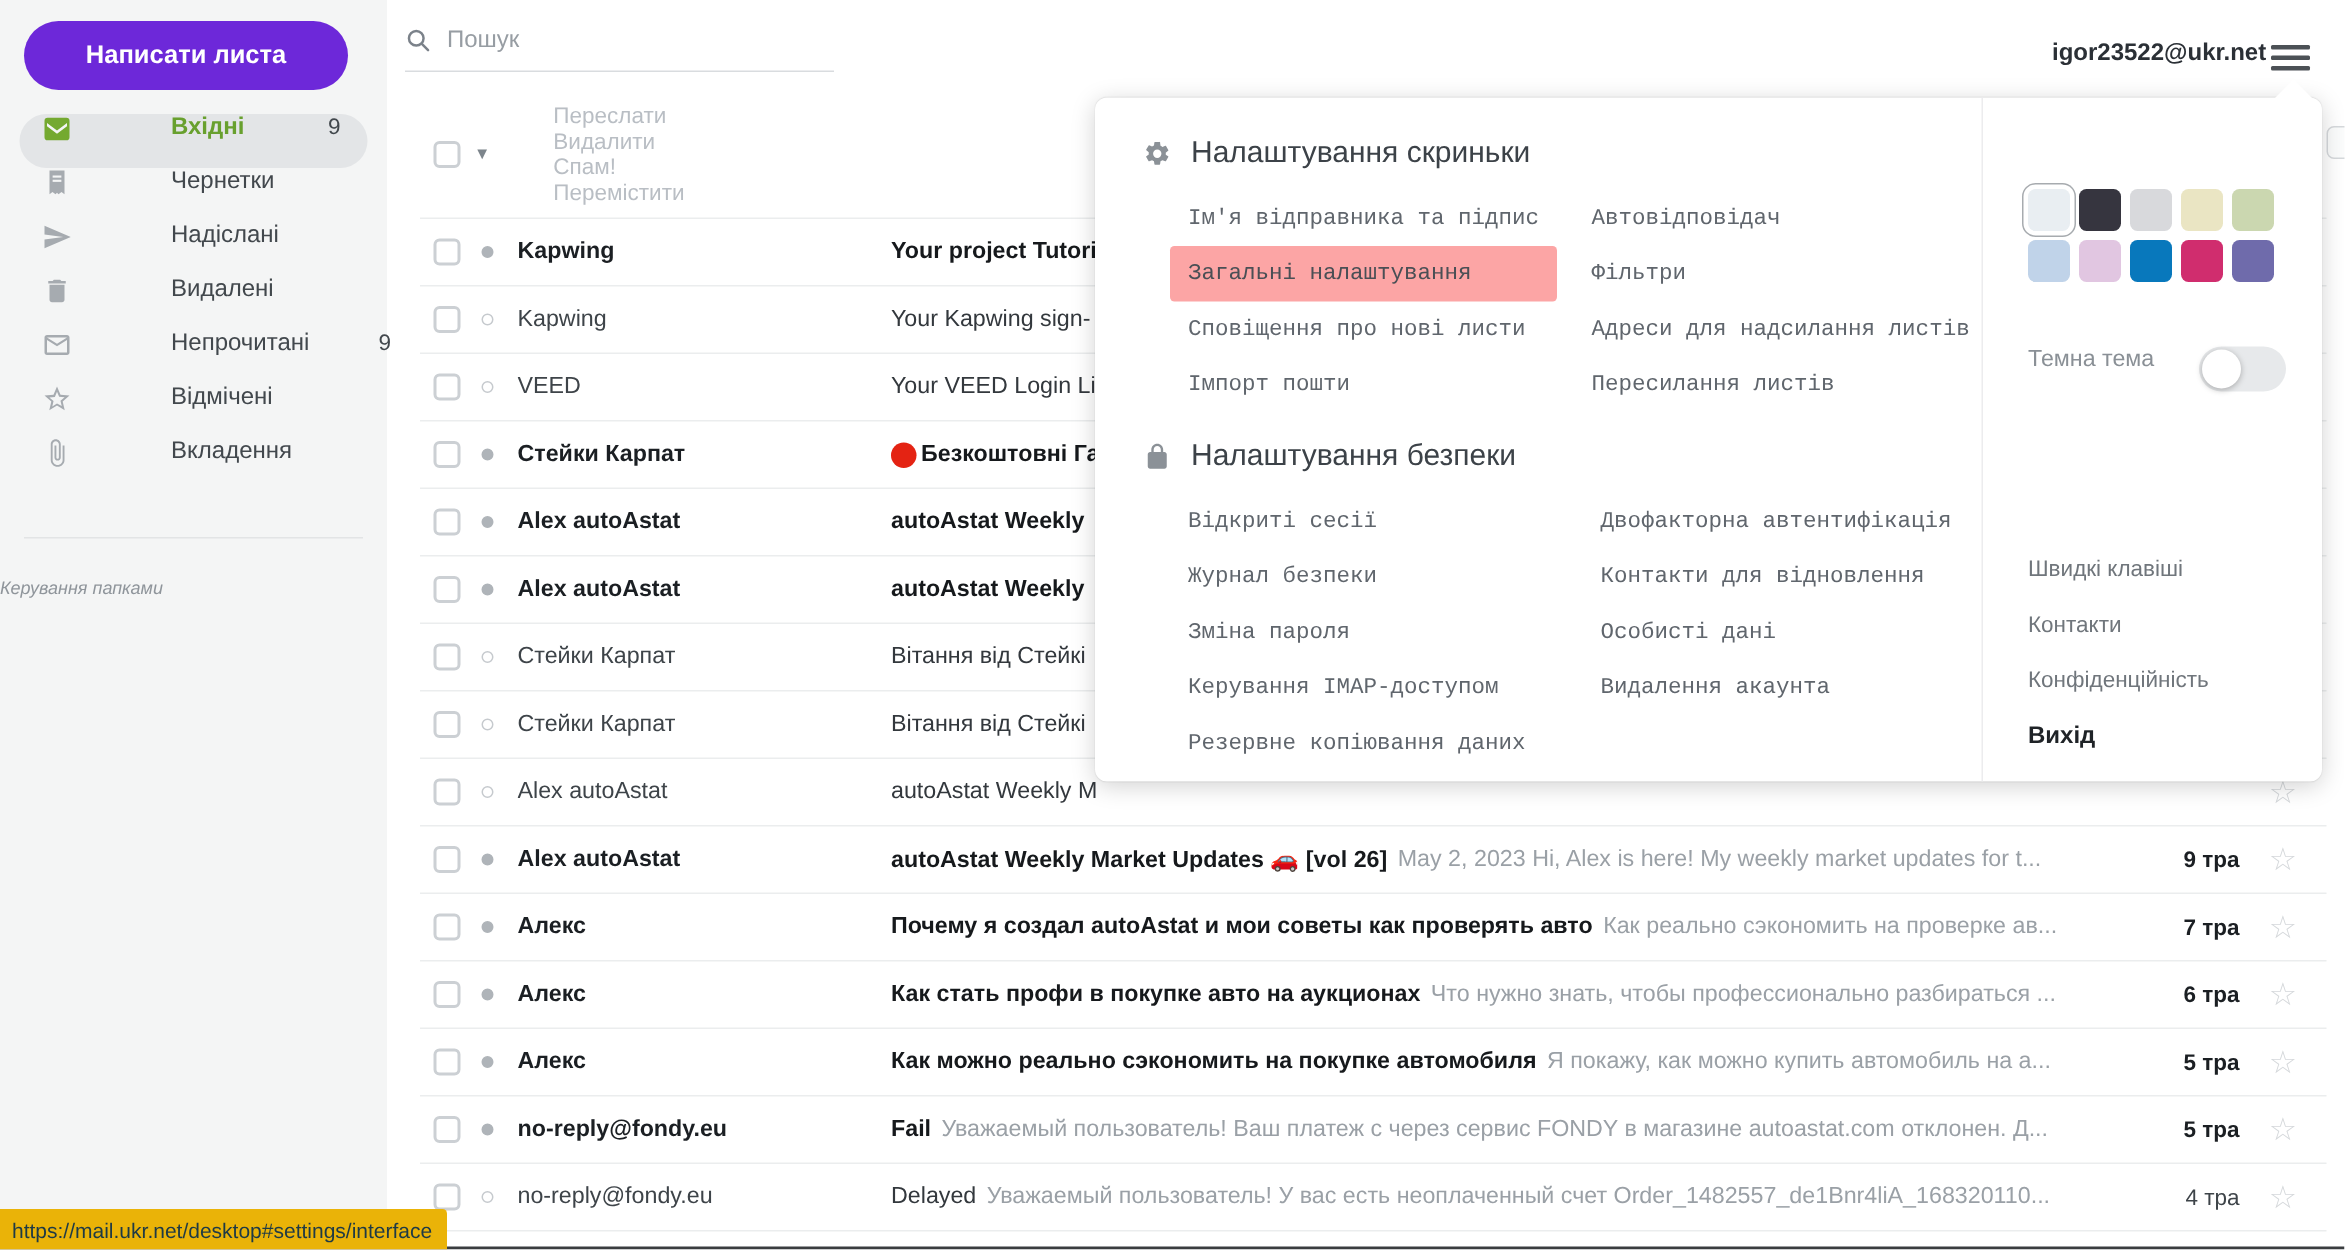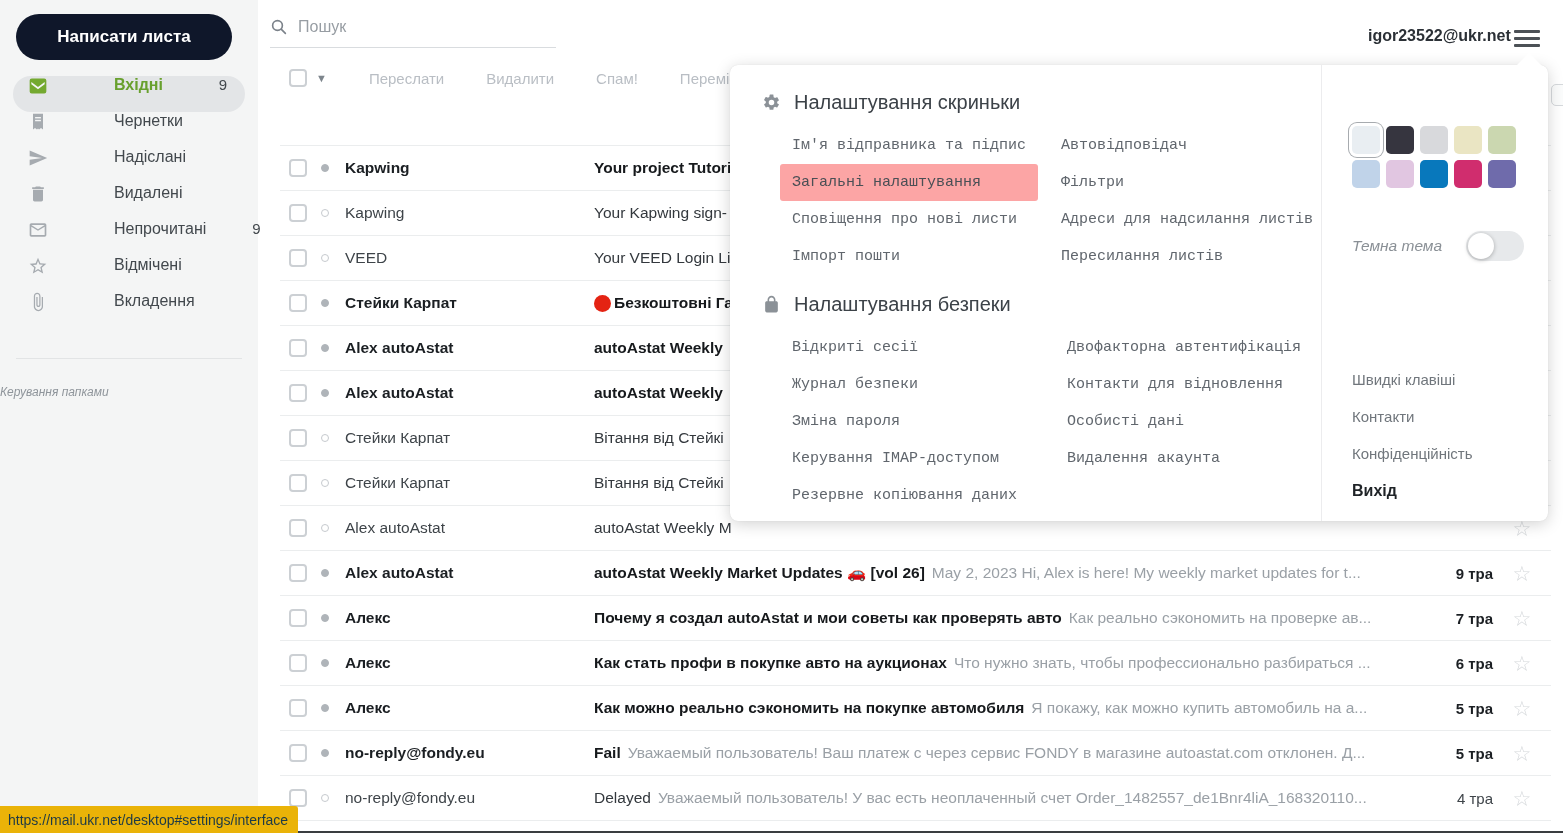--- a/index.html
+++ b/index.html
@@ -4,21 +4,21 @@
 <style>
   * { box-sizing: border-box; margin: 0; padding: 0; }
   html,body { width:1563px; height:833px; overflow:hidden; }
   body { font-family:"Liberation Sans","DejaVu Sans",sans-serif; background:#fff; position:relative; }
 
   .app { display:flex; height:833px; }
 
   
   .sidebar { width:258px; flex-shrink:0; background:#f4f5f5; position:relative; z-index:1; }
   .compose { display:flex; align-items:center; justify-content:center; margin:14px 16px 0; width:216px; height:46px;
-             border:none; border-radius:24px; background:#0f172a; color:#fff; font-size:17px; font-weight:700; cursor:pointer;
+             border:none; border-radius:24px; background:#6d28d9; color:#fff; font-size:17px; font-weight:700; cursor:pointer;
              font-family:inherit; }
   .folders { margin-top:16px; }
   .folder { height:36px; margin:0 13px; border-radius:19px; display:flex; padding:0 18px 0 15px;
             font-size:16px; color:#42484d; cursor:pointer;gap:46px; }
   .folder.active { background:#e3e5e7; color:#68a02e; font-weight:700; }
   .f-icon { width:20px; height:20px; margin-right:20px; color:#a6abb0; display:flex; align-items:center; }
   .f-icon svg { width:20px; height:20px; }
   .folder.active .f-icon { color:#74a930; }
   .f-label { flex:1; white-space:nowrap; }
   .f-count { font-size:15px; color:#42484d; font-weight:400; }
@@ -75,22 +75,22 @@
   .sp-item { height:37px; display:flex; align-items:center; font-size:15px; color:#60666d; padding:0 12px; margin-left:-12px;
              margin-right:23px; border-radius:3px; cursor:pointer; white-space:nowrap; }
   .sp-col2 .sp-item { margin-right:0; }
   .sp-item.selected { background:#fca5a5; color:#4a4f55; }
   .sp-sec { margin-top:18px; }
 
   .sp-right { flex:1; position:relative; }
   .swatches { position:absolute; left:30px; top:61px; display:grid; grid-template-columns:repeat(5,28px); gap:6px 6px; }
   .swatch { width:28px; height:28px; border-radius:5px; cursor:pointer; }
   .swatch.selected { box-shadow:0 0 0 3px #fff, 0 0 0 4px #a7abaf; }
-  .dark-row { position:absolute; left:30px; right:24px; top:166px; height:30px; display:flex; align-items:center;
-              justify-content:space-between;font-style:italic; }
+  .dark-row { position:absolute; left:30px; right:24px; top:166px; height:30px; display:flex; 
+              justify-content:space-between; }
   .dark-label { font-size:15.5px; color:#8a9096; }
   .toggle { width:58px; height:30px; border-radius:15px; background:#e7e9eb; position:relative; cursor:pointer; flex-shrink:0; }
   .toggle .knob { position:absolute; left:2px; top:2px; width:26px; height:26px; border-radius:50%; background:#fff;
                   box-shadow:0 1px 4px rgba(0,0,0,.28); }
   .sp-links { position:absolute; left:30px; top:296px; right:10px; }
   .sp-link { height:37px; display:flex; align-items:center; font-size:15px; color:#70767c; cursor:pointer; white-space:nowrap; }
   .sp-link.bold { font-weight:700; color:#1f2327; font-size:16px; }
 
   
   .bottom-edge { position:absolute; left:0; bottom:0; width:100%; height:2px; background:#3a3d40; z-index:15; }
@@ -188,21 +188,21 @@
       <div class="search">
         <svg class="search-icon" viewBox="0 0 24 24" fill="none">
           <circle cx="10" cy="10" r="6.5" stroke="currentColor" stroke-width="2.2"></circle>
           <line x1="15.2" y1="15.2" x2="20.5" y2="20.5" stroke="currentColor" stroke-width="2.2" stroke-linecap="round"></line>
         </svg>
         <input type="text" placeholder="Пошук" style="">
       </div>
       <div class="toolbar">
         <span class="cb"></span>
         <span class="select-caret">▼</span>
-        <span id="toolbar-buttons" style="display:flex;">
+        <span id="toolbar-buttons" style="display:flex;flex-direction:column;">
   <span class="tb-btn">Переслати</span>
 
   <span class="tb-btn">Видалити</span>
 
   <span class="tb-btn">Спам!</span>
 
   <span class="tb-btn">Перемістити</span>
 </span>
       </div>
     </div>

